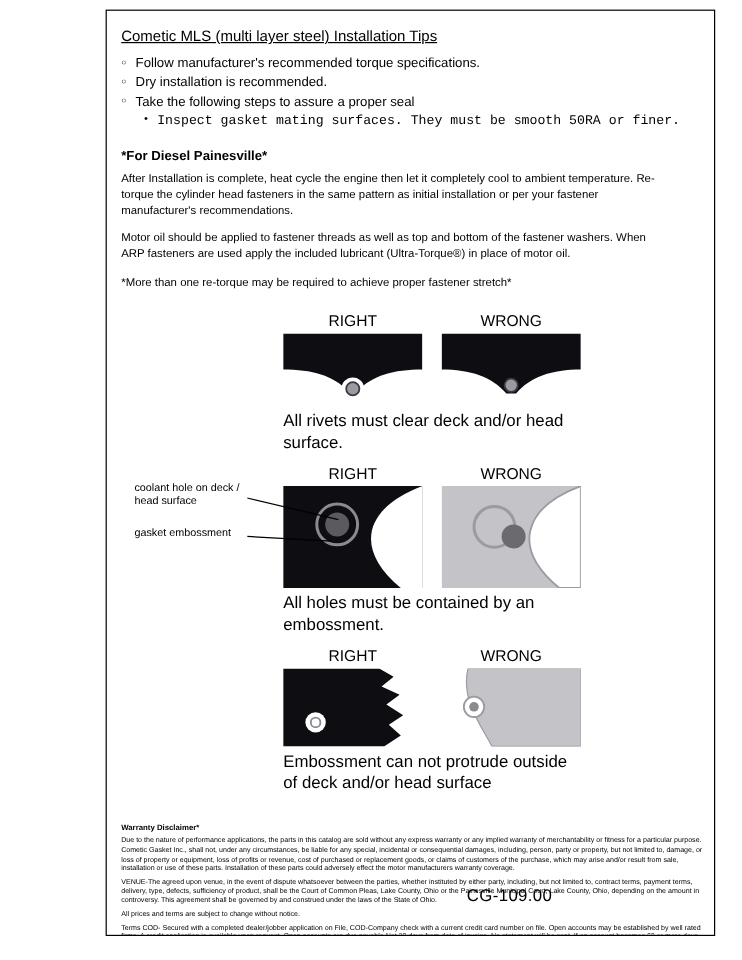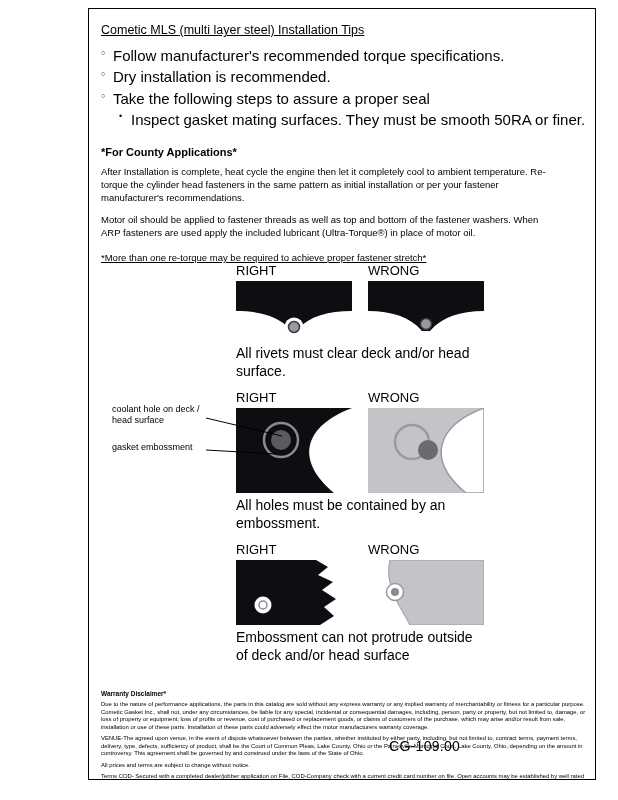--- a/index.html
+++ b/index.html
@@ -1,31 +1,31 @@
 <!DOCTYPE html>
 <html><head>
 <meta charset="utf-8">
 <style>
   html,body{margin:0;padding:0;background:#fff;}
   body{width:618px;height:800px;position:relative;font-family:"Liberation Sans",sans-serif;color:#000;}
   .page{position:absolute;left:88px;top:8px;width:508px;height:772px;border:1px solid #000;box-sizing:border-box;overflow:hidden;background:#fff;}
   .content{padding:10px 8px 0 12px;}
   .title{font-size:12.5px;font-weight:normal;text-decoration:underline;margin:4px 0 9px 0;}
-  .bullets{font-size:15px;line-height:1.35;}
+  .bullets{font-size:11px;line-height:1.35;}
   .b{position:relative;padding-left:12px;margin:1px 0;}
   .b::before{content:"\25CB";position:absolute;left:0;top:0;font-size:7px;line-height:13px;}
-  .sb{position:relative;padding-left:12px;margin:1px 0 1px 18px;}
+  .sb{position:relative;padding-left:12px;margin:1px 0 1px 18px;font-family:Liberation Mono, monospace;}
   .sb::before{content:"\2022";position:absolute;left:0;top:0;font-size:9px;}
   .diesel-head{font-size:11px;font-weight:bold;margin:16px 0 8px 0;}
   .para{font-size:9.5px;line-height:1.35;width:450px;margin:0 0 10px 0;}
-  .note{font-size:9.5px;margin:12px 0 0 0;text-decoration:underline;}
+  .note{font-size:9.5px;margin:12px 0 19px 0;}
   .diagrams{margin-left:135px;width:260px;}
   .dg-row{position:relative;margin-bottom:10px;}
   .dg-heads{display:flex;gap:16px;margin-bottom:3px;}
-  .dg-heads span{display:block;width:116px;font-size:13px;}
+  .dg-heads span{display:block;width:116px;text-align:center;font-size:13px;}
   .dg-imgs{display:flex;gap:16px;}
   .dg-imgs svg{display:block;background:#fff;}
   .dg-cap{font-size:14px;margin-top:4px;line-height:1.25;width:248px;}
   .ann{position:absolute;width:94px;font-size:9px;line-height:1.2;text-align:left;}
   .ann1{left:-124px;top:14px;}
   .ann2{left:-124px;top:52px;}
   .ann-lines{position:absolute;left:-30px;top:20px;pointer-events:none;}
   .warranty{margin-top:26px;width:486px;}
   .w-head{font-size:6.5px;font-weight:bold;margin-bottom:4px;}
   .w-p{font-size:5.9px;line-height:1.28;margin:0 0 4px 0;}
@@ -40,21 +40,21 @@
 
     <div class="title">Cometic MLS (multi layer steel) Installation Tips</div>
 
     <div class="bullets">
       <div class="b">Follow manufacturer's recommended torque specifications.</div>
       <div class="b">Dry installation is recommended.</div>
       <div class="b">Take the following steps to assure a proper seal</div>
       <div class="sb">Inspect gasket mating surfaces.  They must be smooth 50RA or finer.</div>
     </div>
 
-    <div class="diesel-head">*For County Applications*</div>
+    <div class="diesel-head">*For Diesel Painesville*</div>
     <p class="para">After Installation is complete, heat cycle the engine then let it completely cool to ambient temperature. Re-torque the cylinder head fasteners in the same pattern as initial installation or per your fastener manufacturer's recommendations.</p>
     <p class="para">Motor oil should be applied to fastener threads as well as top and bottom of the fastener washers. When ARP fasteners are used apply the included lubricant (Ultra-Torque®) in place of motor oil.</p>
     <div class="note">*More than one re-torque may be required to achieve proper fastener stretch*</div>
 
     <div class="diagrams">
 
       <div class="dg-row">
         <div class="dg-heads">
           <span>RIGHT</span>
           <span>WRONG</span>

